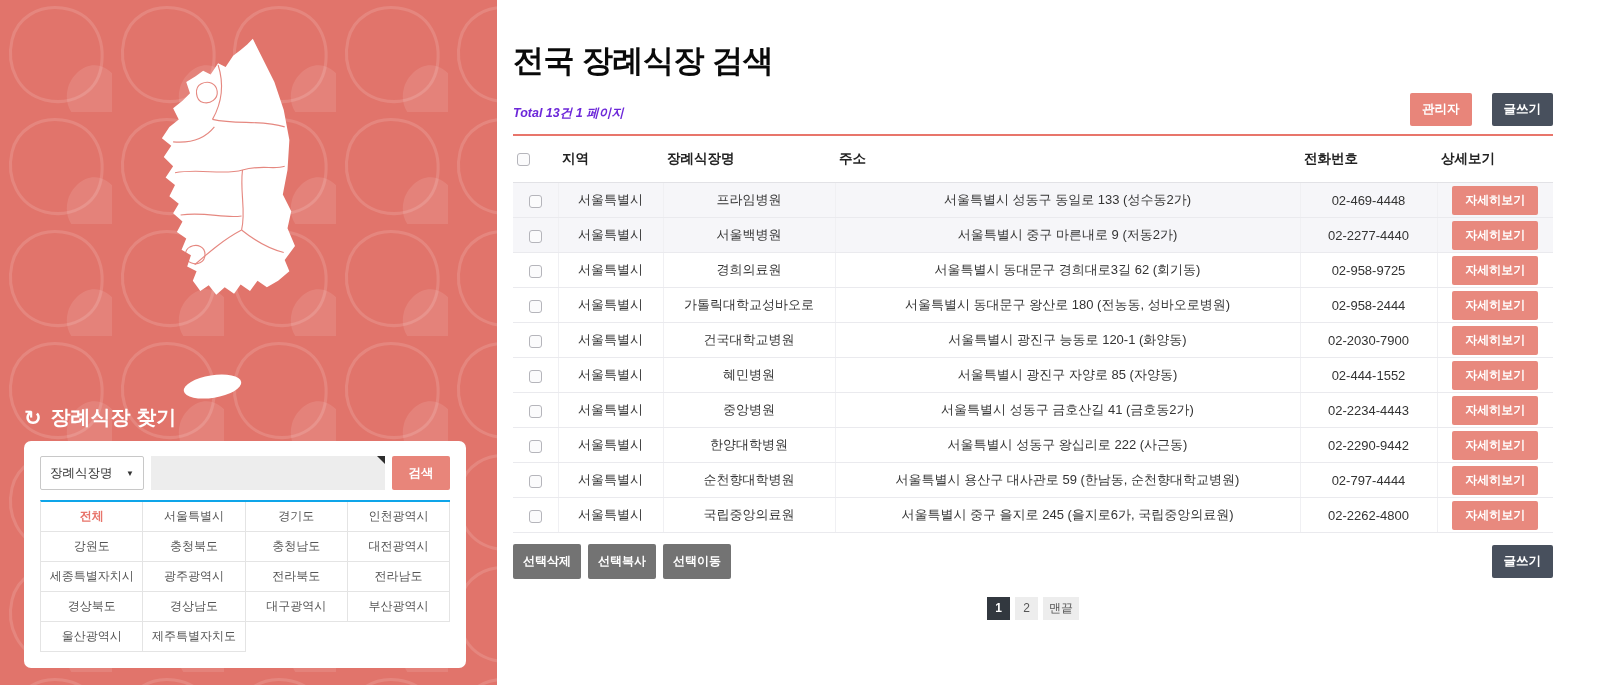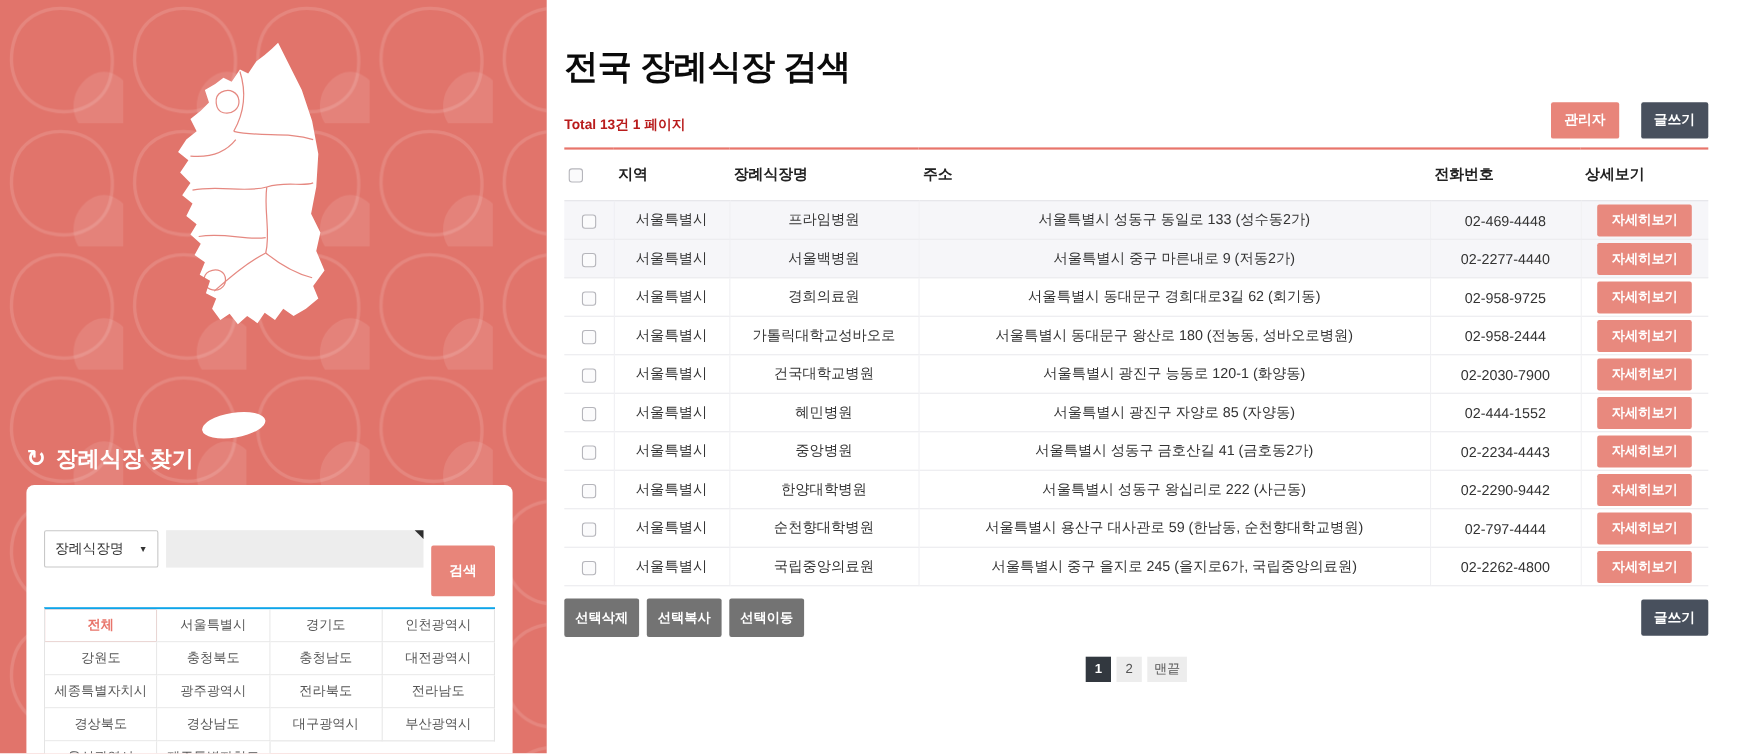--- a/index.html
+++ b/index.html
@@ -37,22 +37,22 @@
   .input-wrap { flex:1; position:relative; height:34px; }
   .search-input {
     width:100%; height:34px; border:none; background:#ededed;
     font-size:13px; padding:0 8px; outline:none;
   }
   .input-corner {
     position:absolute; top:0; right:0; width:0; height:0;
     border-top:8px solid #2e2e2e; border-left:8px solid transparent;
   }
   .search-btn {
-    width:58px; height:46px; background:#e8857a; border:none; border-radius:2px;
-    color:#fff; font-size:12.5px; font-weight:700; cursor:pointer;margin-top:40px;
+    width:58px; height:34px; background:#e8857a; border:none; border-radius:2px;
+    color:#fff; font-size:12.5px; font-weight:700; cursor:pointer;
   }
   .region-grid {
     display:grid; grid-template-columns:repeat(4,1fr);
     margin-top:10px; border-top:2px solid #0ea5e9; border-left:1px solid #e4e4e4;
   }
   .region-cell {
     position:relative; height:30px; line-height:29px; text-align:center;
     font-size:12px; color:#555; background:#fff; cursor:pointer;
     border-right:1px solid #e4e4e4; border-bottom:1px solid #e4e4e4;
     white-space:nowrap; overflow:hidden;
@@ -60,21 +60,21 @@
   .region-cell.active { color:#e8756b; font-weight:700; }
   .region-cell.active::after {
     content:""; position:absolute; inset:-1px;
     border:1px solid #e8756b; pointer-events:none;
   }
 
   
   .right-panel { flex:1; background:#fff; padding:0 47px 0 16px; }
   .page-title { margin-top:40px; font-size:31px; font-weight:700; color:#0a0a0a; letter-spacing:-0.5px; }
   .meta-row { display:flex; justify-content:space-between; align-items:flex-end; margin-top:11px; }
-  .total-text { font-size:12.5px; color:#b91c1c; font-weight:600; padding-bottom:4px; }
+  .total-text { font-size:12.5px; color:#6d28d9; font-weight:600; padding-bottom:4px;font-style:italic; }
   .top-actions { display:flex; gap:20px; }
   .btn { border:none; border-radius:2px; cursor:pointer; color:#fff; font-weight:700; }
   .btn-admin { background:#e8857a; font-size:12.5px; padding:8px 12px; }
   .btn-dark  { background:#48505d; font-size:12.5px; padding:8px 12px; }
 
   table.board {
     width:100%; border-collapse:collapse; margin-top:8px;
     border-top:2px solid #e8756b; font-size:13px; color:#333;
   }
   table.board th {

